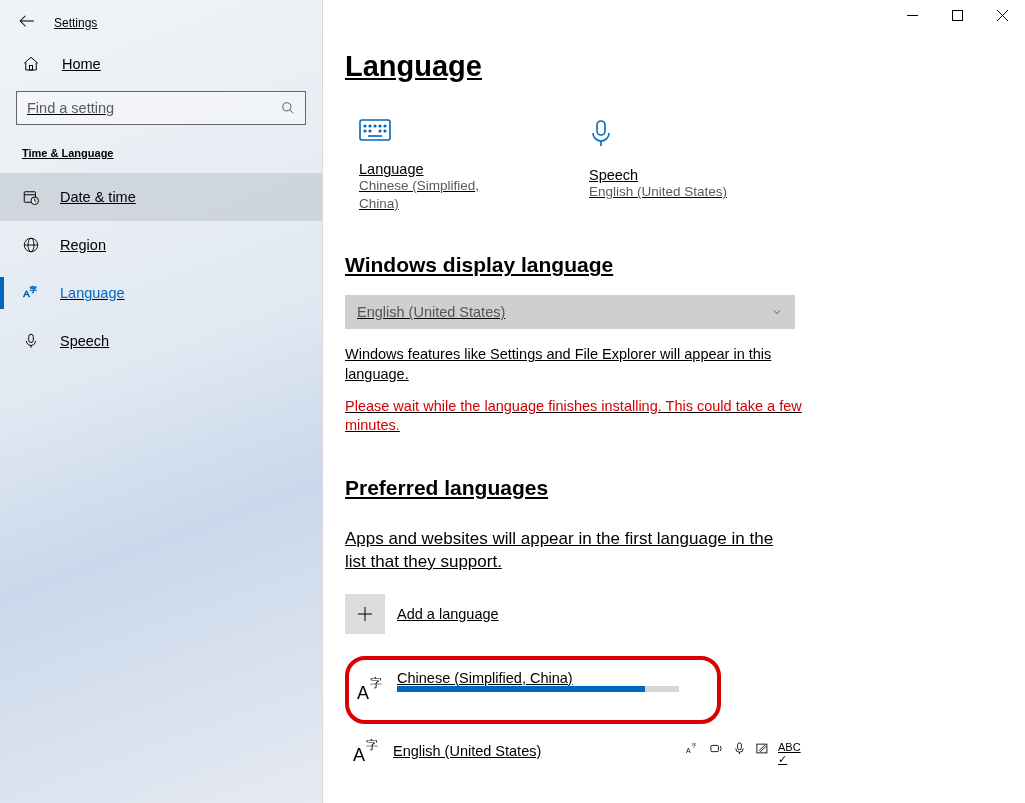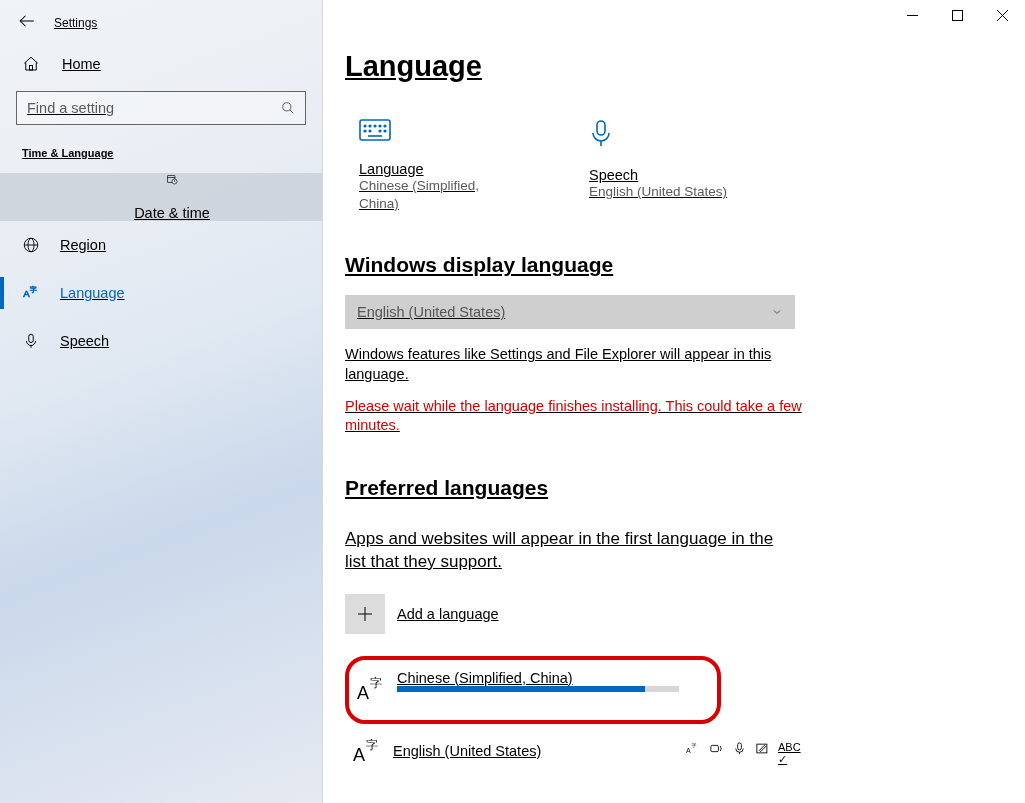--- a/index.html
+++ b/index.html
@@ -44,21 +44,20 @@
   .nav-item {
     display: flex; align-items: center; gap: 20px;
     padding: 0 0 0 22px;
     height: 48px;
     font-size: 14.5px;
     position: relative;
   }
   .nav-item svg, .nav-item .glyph { width: 18px; height: 18px; display:inline-flex; align-items:center; justify-content:center; font-size:18px; line-height:18px; }
   .nav-item.active {
     background: rgba(200,208,216,0.8);
-    flex-direction: column;
   }
   .nav-item.selected {
     background: rgba(255,255,255,0.0);
     color: #0067c0;
   }
   .nav-item.selected::before {
     content: ""; position: absolute; left: 0; top: 8px; bottom: 8px; width: 4px;
     background: #0067c0;
   }
   .nav-item.selected svg { stroke: #0067c0; }

